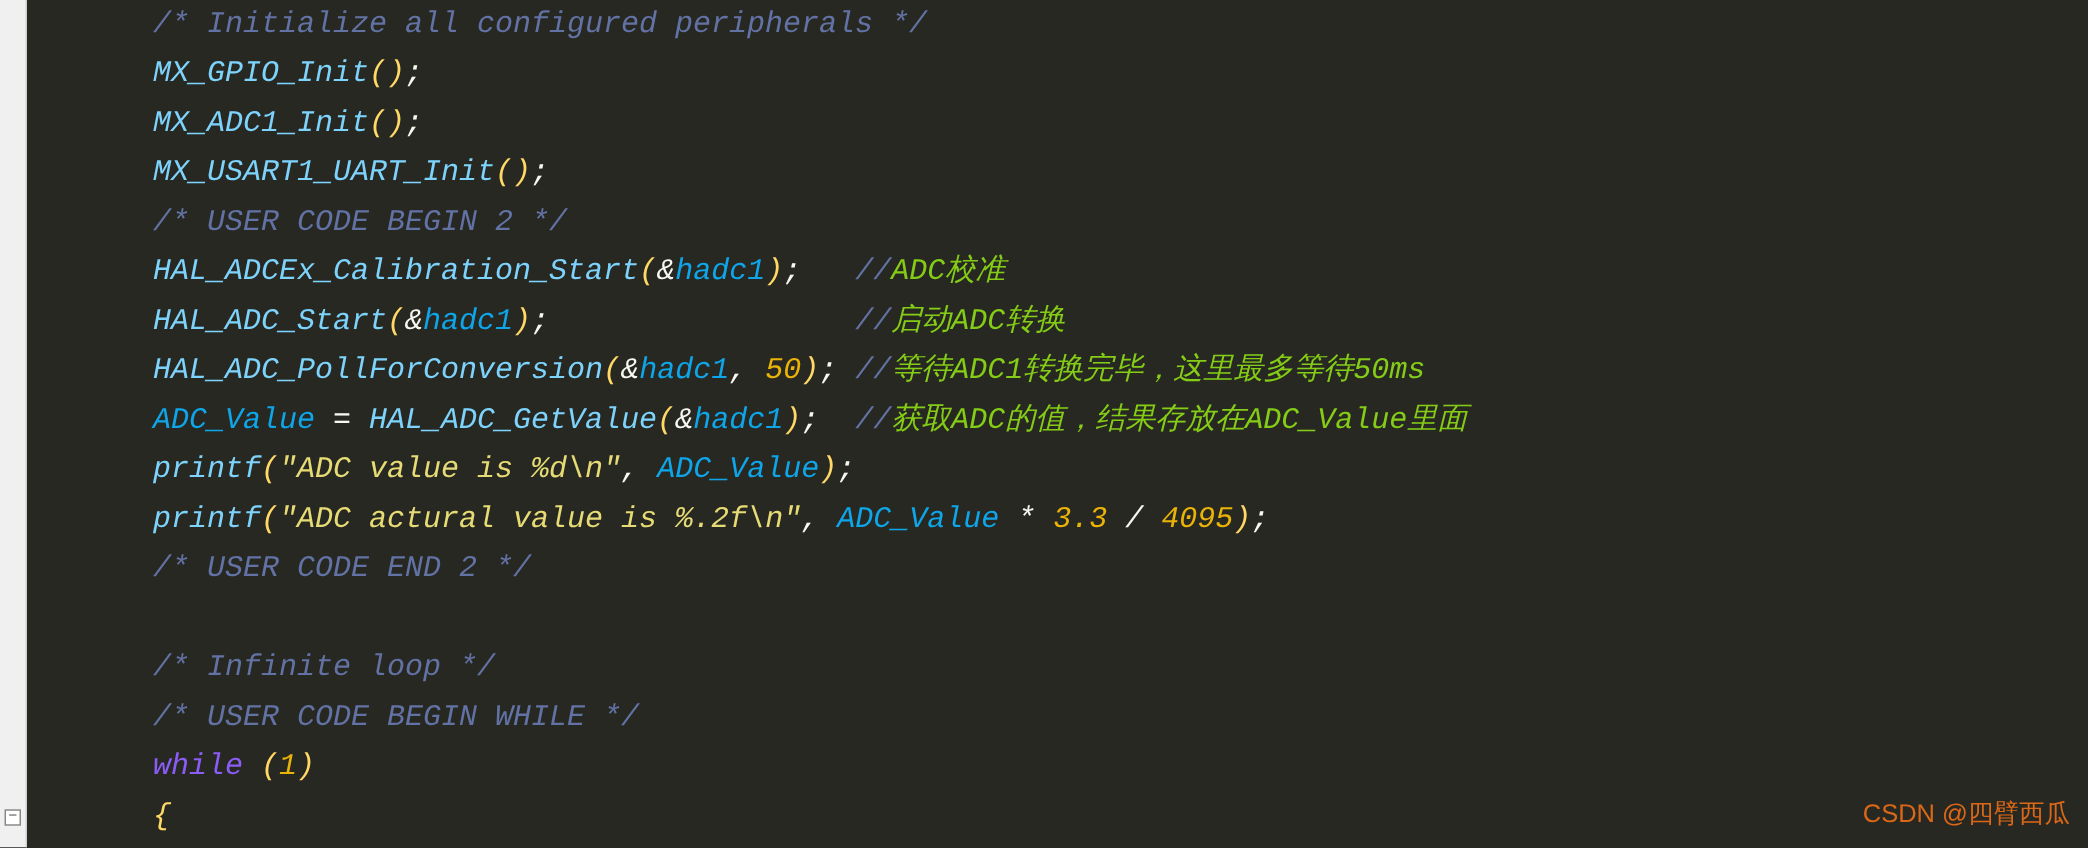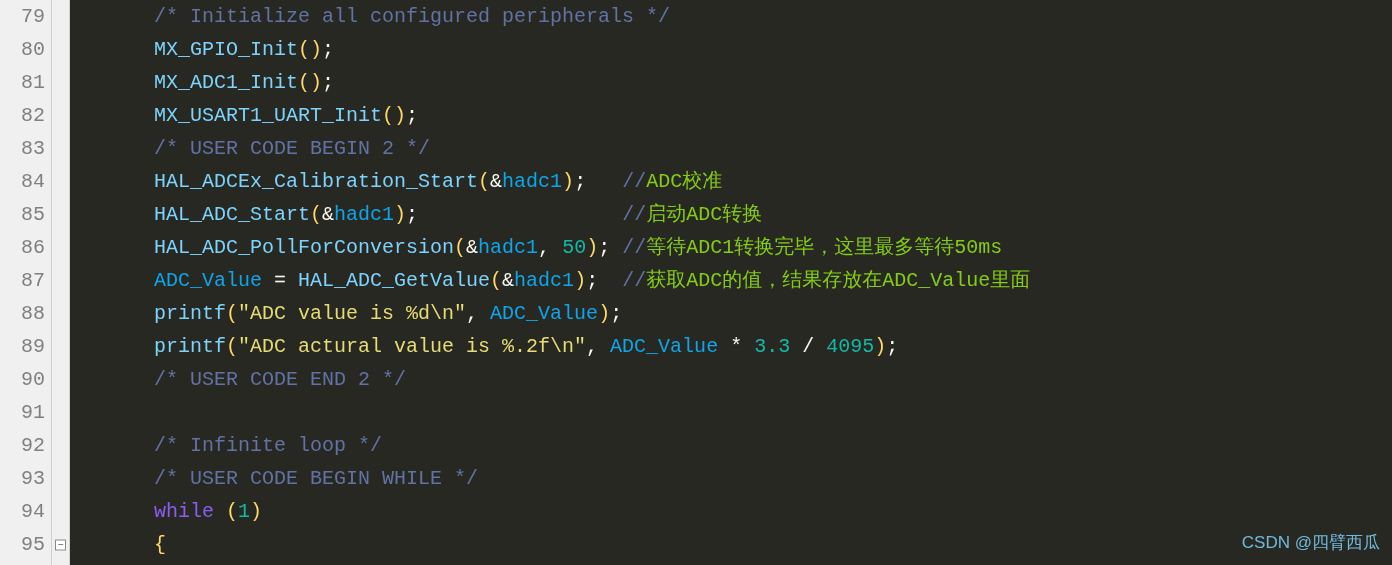--- a/index.html
+++ b/index.html
@@ -50,69 +50,51 @@
     .fold-col {
       width: 18px;
       background: #f0f0f0;
       border-right: 1px solid #d0d0d0;
     }
     .code-area {
       background: #272822;
       padding-left: 12px;
       flex: 1;
       white-space: pre;
+      font-style: italic;
     }
     .code-line {
       height: 33px;
       line-height: 33px;
     }
     .indent { display: inline-block; width: 72px; }
     .c-comment { color: #6272a4; }
     .c-func { color: #7dd3fc; }
     .c-ident { color: #0ea5e9; }
     .c-op { color: #f8f8f2; }
     .c-paren { color: #ffd866; }
     .c-str { color: #e6db74; }
-    .c-num { color: #14b8a6; }
+    .c-num { color: #eab308; }
     .c-kw { color: #8b5cf6; }
     .c-semi { color: #f8f8f2; }
     .c-cn { color: #84cc16; }
     .watermark {
       position: absolute;
       right: 12px;
       bottom: 6px;
-      color: #7dd3fc;
+      color: #f97316;
       font-size: 17px;
       font-family: sans-serif;
       opacity: 0.85;
     }
   </style>
 </head>
 <body>
 
 <div class="editor">
-  <div class="gutter" id="gutter">
-      <div class="gutter-line">79</div>
-      <div class="gutter-line">80</div>
-      <div class="gutter-line">81</div>
-      <div class="gutter-line">82</div>
-      <div class="gutter-line">83</div>
-      <div class="gutter-line">84</div>
-      <div class="gutter-line">85</div>
-      <div class="gutter-line">86</div>
-      <div class="gutter-line">87</div>
-      <div class="gutter-line">88</div>
-      <div class="gutter-line">89</div>
-      <div class="gutter-line">90</div>
-      <div class="gutter-line">91</div>
-      <div class="gutter-line">92</div>
-      <div class="gutter-line">93</div>
-      <div class="gutter-line">94</div>
-      <div class="gutter-line">95</div>
-    </div>
   <div class="fold-col" id="foldcol">
       <div class="gutter-line"></div>
       <div class="gutter-line"></div>
       <div class="gutter-line"></div>
       <div class="gutter-line"></div>
       <div class="gutter-line"></div>
       <div class="gutter-line"></div>
       <div class="gutter-line"></div>
       <div class="gutter-line"></div>
       <div class="gutter-line"></div>

